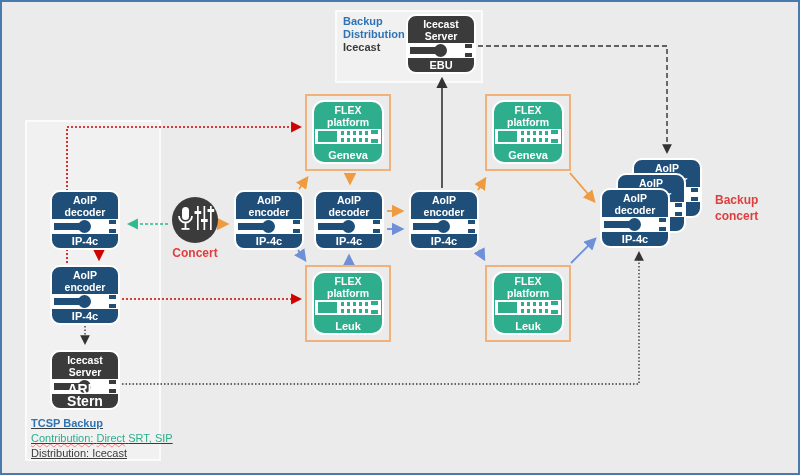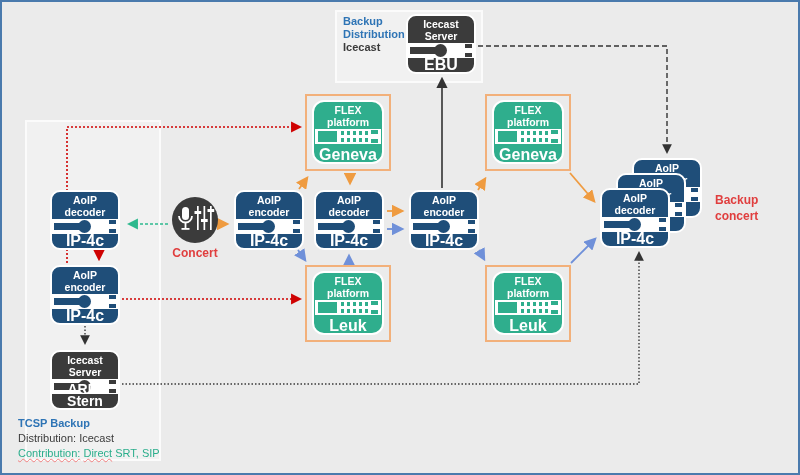--- a/index.html
+++ b/index.html
@@ -7,21 +7,21 @@
   .group{position:absolute;background:#f1f1f1;border:2px solid #fbfbfb;box-sizing:border-box;z-index:0;}
   #wires{position:absolute;left:0;top:0;z-index:1;}
   
   .device{position:absolute;width:70px;height:60px;border:2px solid #fff;border-radius:10px;
           box-sizing:border-box;z-index:2;color:#fff;text-align:center;font-weight:bold;
           font-size:10.5px;line-height:12px;}
   .device.blue{background:#1f4e79;}
   .device.dark{background:#3b3b3b;}
   .dv-l1{position:absolute;top:2px;left:0;right:0;}
   .dv-l2{position:absolute;top:14px;left:0;right:0;}
-  .dv-ft{position:absolute;bottom:1px;left:0;right:0;font-size:16px;}
+  .dv-ft{position:absolute;bottom:1px;left:0;right:0;font-size:11px;}
   .rack{position:absolute;left:-1px;right:-1px;top:27px;height:15px;background:#fff;}
   .rack i{position:absolute;display:block;}
   .blue .rack i{background:#1f4e79;}
   .dark .rack i{background:#3b3b3b;}
   .rack .bar{left:3px;top:4px;width:26px;height:7px;}
   .rack .knob{left:27px;top:1px;width:13px;height:13px;border-radius:50%;}
   .rack .ear{right:3px;width:7px;height:4px;}
   .rack .ear.t{top:1px;} .rack .ear.b{bottom:1px;}
   
   .flexwrap{position:absolute;width:86px;height:77px;border:2px solid #f2b07a;box-sizing:border-box;z-index:2;text-decoration:underline;}
@@ -202,24 +202,24 @@
     <div class="dv-l2">Server</div>
     <div class="rack">
         <i class="bar"></i>
         <i class="knob"></i>
         <i class="ear t"></i>
         <i class="ear b"></i>
       </div>
     <div class="dv-ft" style="font-size:14px;">ARD-Stern</div>
   </div>
 
-  <div class="lbl tcsp-text" style="left:16px;top:414px;">
+  <div class="lbl tcsp-text" style="left:29px;top:414px;text-decoration:underline;">
     <div class="t-blue">TCSP Backup</div>
+    <div><span class="t-green squiggle">Contribution:</span> <span class="t-green squiggle">Direct</span> <span class="t-green">SRT, SIP</span></div>
     <div>Distribution: Icecast</div>
-    <div><span class="t-green squiggle">Contribution:</span> <span class="t-green squiggle">Direct</span> <span class="t-green">SRT, SIP</span></div>
   </div>
 
   <div class="concert-circle">
     <svg width="46" height="46" viewBox="0 0 46 46">
       <g fill="#fff" stroke="none">
         <rect x="10" y="10" width="7" height="13" rx="3.5"></rect>
         <path d="M7 19 a6.5 6.5 0 0 0 13 0" fill="none" stroke="#fff" stroke-width="1.8"></path>
         <rect x="12.6" y="26" width="1.8" height="5"></rect>
         <rect x="9.5" y="31" width="8" height="1.8"></rect>
         <rect x="25" y="9" width="1.7" height="24"></rect>

